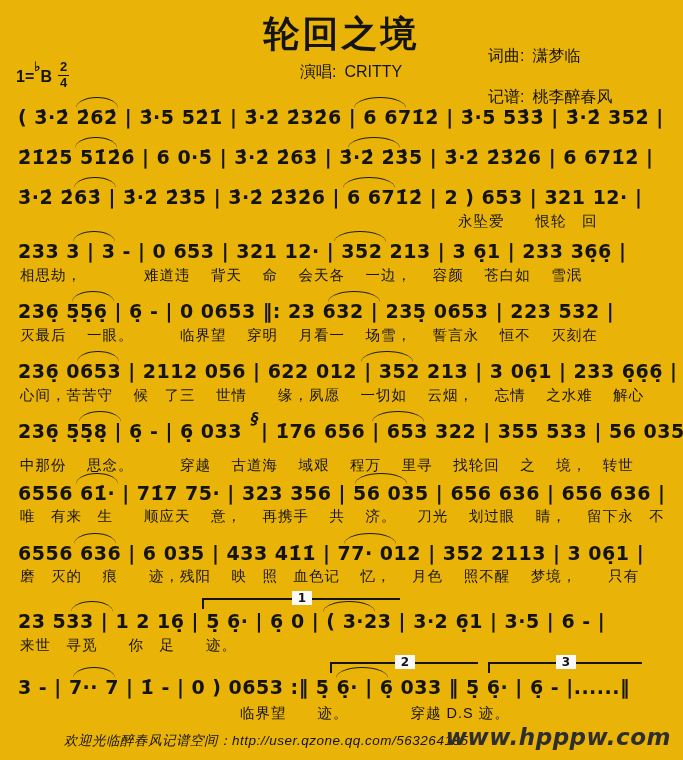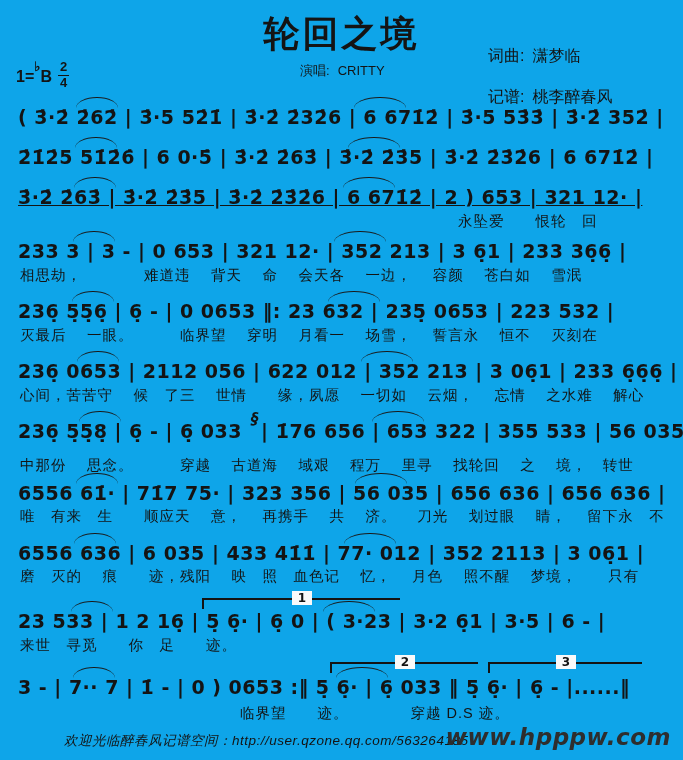--- a/index.html
+++ b/index.html
@@ -1,51 +1,51 @@
 <!DOCTYPE html>
 <html><head>
 <meta charset="utf-8">
 <style>
   html,body{margin:0;padding:0;background:#e8e8e8;}
   .page{
     position:relative;width:683px;height:760px;margin:0 auto;
-    background:#0ea5e9;color:#141414;overflow:hidden;
+    background:#eab308;color:#141414;overflow:hidden;
     font-family:"Liberation Sans",sans-serif;
   }
   .title{
     position:absolute;top:10px;left:0;width:100%;text-align:center;
     font-family:"DejaVu Sans",sans-serif;font-weight:bold;
     font-size:36px;letter-spacing:3px;
   }
   .keysig{position:absolute;top:60px;left:16px;font-size:16px;font-weight:bold;display:flex;align-items:center;gap:6px;}
   .flat{font-size:13px;vertical-align:super;position:relative;top:-5px;}
   .meter{display:inline-flex;flex-direction:column;align-items:center;font-size:13px;line-height:1.15;font-weight:bold;}
   .meter .num{border-bottom:1.5px solid #141414;padding:0 2px;}
-  .credit-singer{position:absolute;top:62px;left:300px;font-size:13px;}
+  .credit-singer{position:absolute;top:62px;left:300px;font-size:16px;}
   .credit-lyricist{position:absolute;top:46px;left:488px;font-size:16px;}
   .credit-notator{position:absolute;top:87px;left:488px;font-size:16px;}
   .credit-name{margin-left:8px;}
   .notes{
     position:absolute;left:18px;white-space:pre;
     font-family:"DejaVu Sans",sans-serif;font-weight:bold;
     font-size:19px;letter-spacing:0.5px;
   }
   
   .notes::before,.notes::after{
     content:"";position:absolute;top:-9px;height:10px;
     border-top:1.5px solid #1a1a1a;border-radius:50% 50% 0 0/100% 100% 0 0;
   }
   .notes::before{left:9%;width:42px;}
   .notes::after{left:52%;width:52px;}
   .lyrics{
     position:absolute;left:20px;white-space:pre;
     font-size:14.5px;letter-spacing:1px;
   }
   .n1{top:106px;} .n2{top:146px;}
-  .n3{top:186px;text-decoration:underline;} .l3{top:212px;left:458px;}
+  .n3{top:186px;} .l3{top:212px;left:458px;}
   .n4{top:240px;} .l4{top:266px;}
   .n5{top:300px;} .l5{top:326px;}
   .n6{top:360px;} .l6{top:386px;}
   .n7{top:420px;} .l7{top:456px;text-align:right;}
   .n8{top:482px;} .l8{top:507px;}
   .n9{top:542px;} .l9{top:567px;}
   .n10{top:610px;} .l10{top:636px;}
   .n11{top:676px;} .l11{top:704px;left:240px;}
   .segno{
     position:relative;top:-14px;font-size:15px;margin:0 2px;

